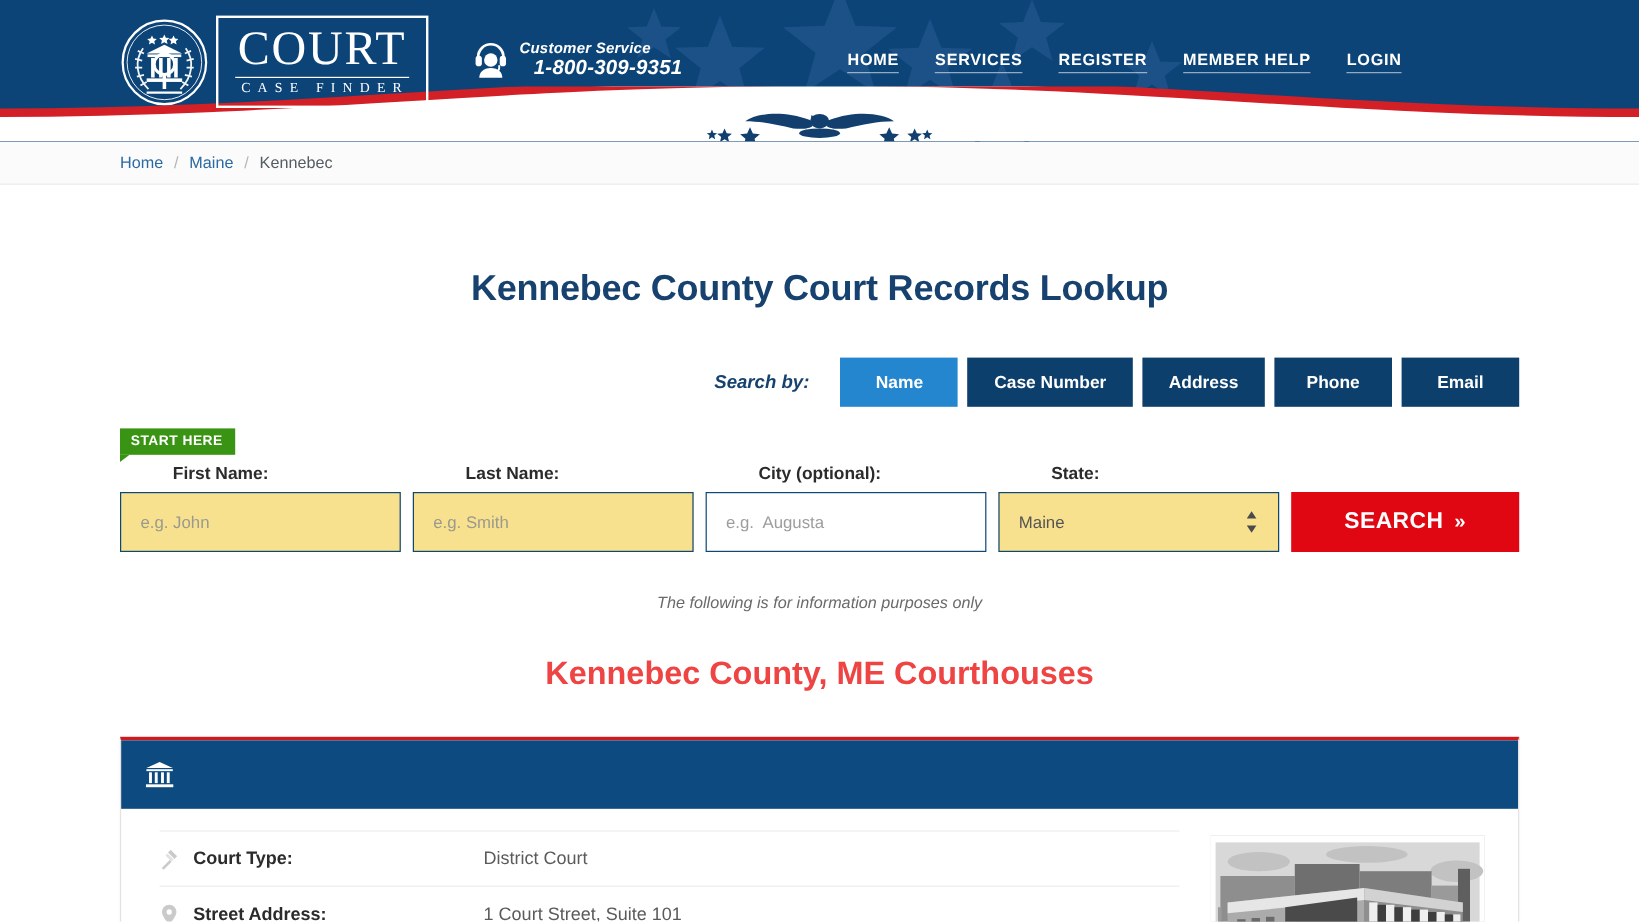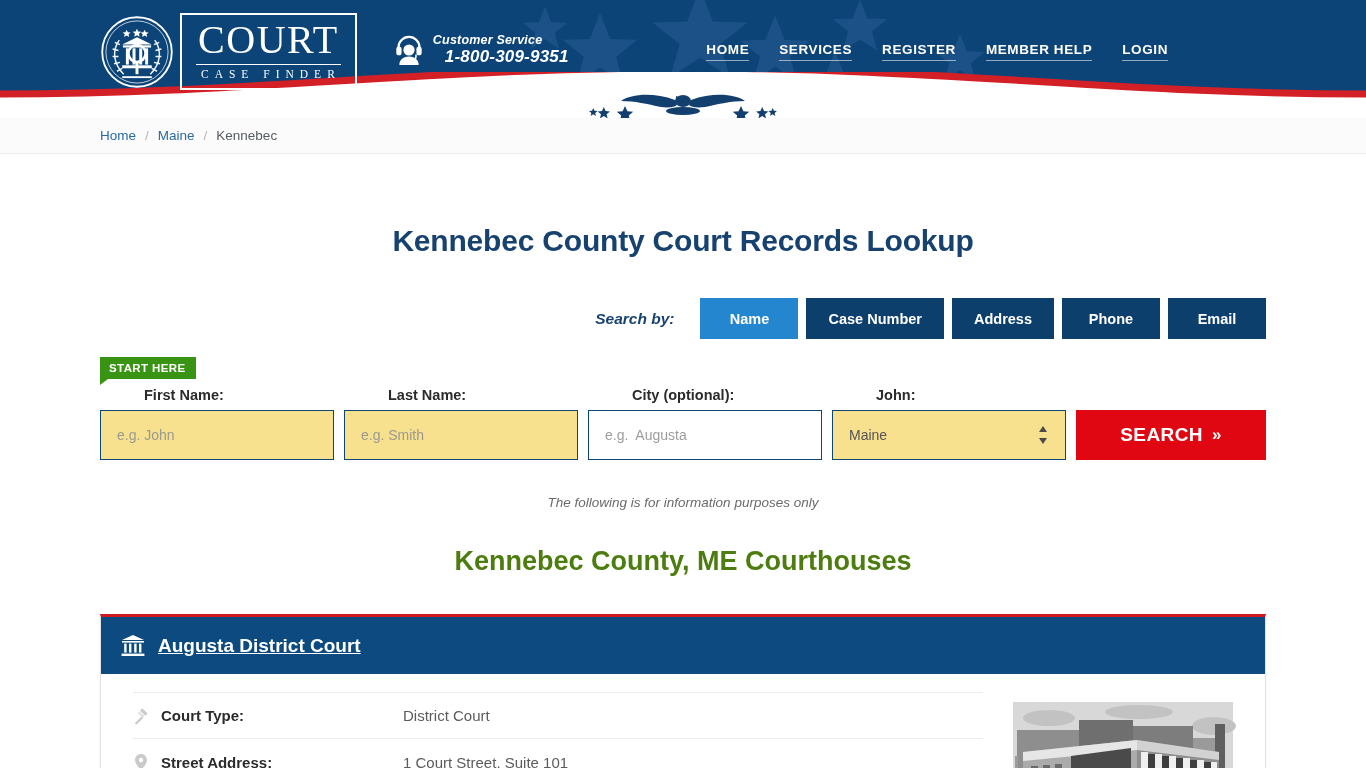--- a/index.html
+++ b/index.html
@@ -230,21 +230,21 @@
   .disclaimer {
     text-align: center;
     color: #6a6a6a;
     font-style: italic;
     font-size: 13.5px;
     margin-top: 35px;
   }
 
   h2.section-title {
     text-align: center;
-    color: #4d7c0f;
+    color: #ef4444;
     font-size: 27px;
     font-weight: bold;
     margin: 36px 0 0 0;
   }
 
   
   .card {
     margin-top: 37px;
     border: 1px solid #e3e3e3;
     border-top: 3px solid #cf1b20;
@@ -439,21 +439,21 @@
         <label class="fld-label">Last Name:</label>
         <input type="text" placeholder="e.g. Smith" style="">
       </div>
 
       <div class="fld f-city city">
         <label class="fld-label">City (optional):</label>
         <input type="text" placeholder="e.g.  Augusta" style="">
       </div>
 
       <div class="fld f-state">
-        <label class="fld-label">John:</label>
+        <label class="fld-label">State:</label>
         <div class="selbox">
           <span>Maine</span>
           <svg class="spin" viewBox="0 0 12 22">
             <path d="M6 2 L10 8 L2 8 Z" fill="#4a4a4a"></path>
             <path d="M6 20 L10 14 L2 14 Z" fill="#4a4a4a"></path>
           </svg>
         </div>
       </div>
 
       <button class="search-btn">
@@ -473,21 +473,20 @@
         <g fill="#ffffff">
           <path d="M12 1 L23 6 L1 6 Z"></path>
           <rect x="1" y="7" width="22" height="1.6"></rect>
           <rect x="3.2" y="9.6" width="2.4" height="9"></rect>
           <rect x="8" y="9.6" width="2.4" height="9"></rect>
           <rect x="13.2" y="9.6" width="2.4" height="9"></rect>
           <rect x="18" y="9.6" width="2.4" height="9"></rect>
           <rect x="0.6" y="19.6" width="22.8" height="2.4"></rect>
         </g>
       </svg>
-      <a href="#">Augusta District Court</a>
     </div>
 
     <div class="card-body">
       <div class="rows">
 
         <div class="drow">
           <svg class="d-icon" viewBox="0 0 16 18">
             <g fill="#b9b9b9">
               <path d="M9.2 1.2 L14.6 6.6 L12.4 8.8 L7 3.4 Z"></path>
               <rect x="1.2" y="12.6" width="9.4" height="2.2" transform="rotate(-45 5.9 13.7)"></rect>

